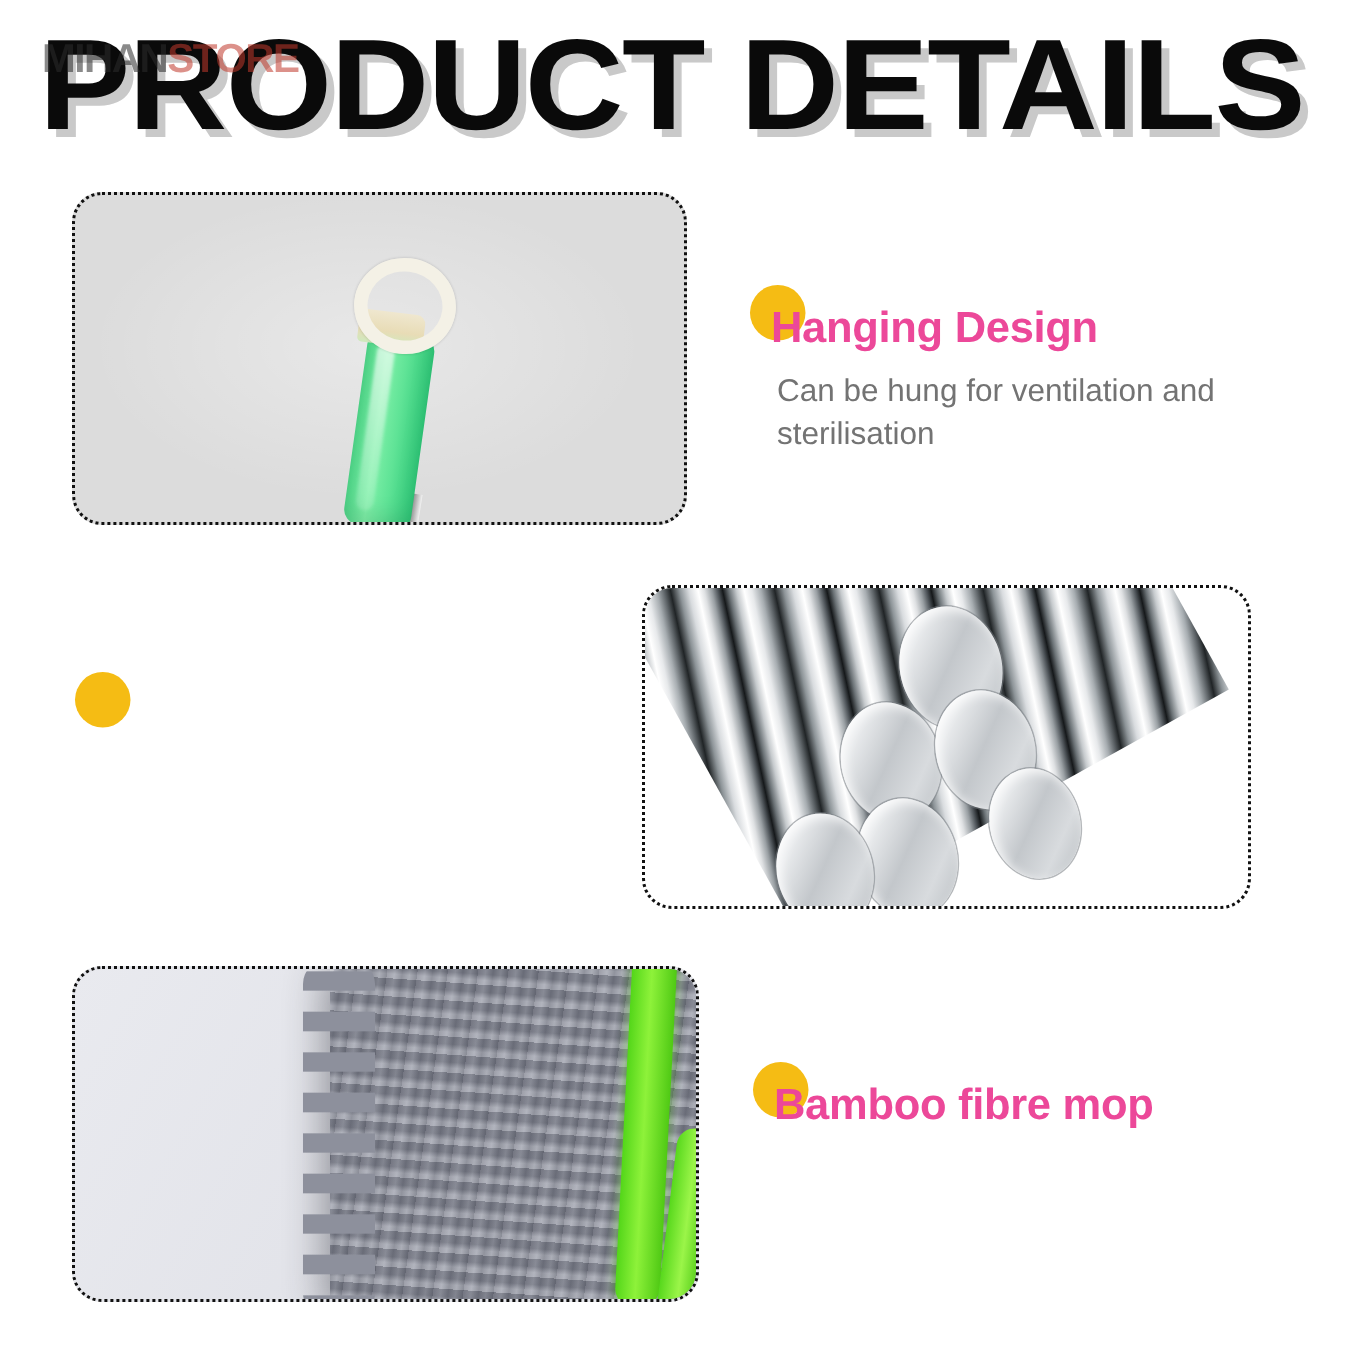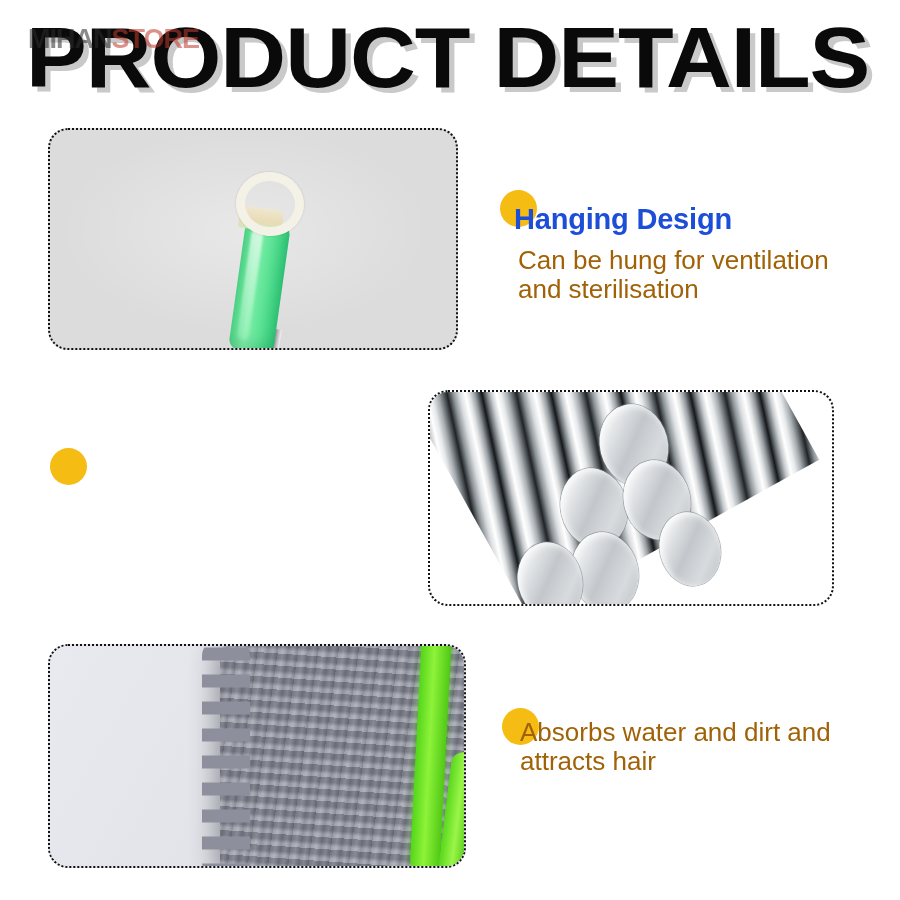--- a/index.html
+++ b/index.html
@@ -161,28 +161,28 @@
   }
 
   
   .feature{position:absolute;}
   .feature .dot{
     position:absolute;left:0;top:0;width:37px;height:37px;
     border-radius:50%;background:#f5bc14;
   }
   .feature h2{
     margin:0;position:relative;z-index:2;
-    font-size:29px;line-height:34px;font-weight:700;color:#1d4ed8;
+    font-size:29px;line-height:34px;font-weight:700;color:#ec4899;
     white-space:nowrap;
     padding-left:14px;padding-top:12px;
     letter-spacing:-.2px;
   }
   .feature p{
     margin:10px 0 0 18px;position:relative;z-index:2;
-    font-size:26px;line-height:29px;color:#a16207;font-weight:400;
+    font-size:21px;line-height:29px;color:#737373;font-weight:400;
     max-width:360px;
   }
   #feature-hanging{left:500px;top:190px;}
   #feature-steel  {left:50px;top:448px;}
   #feature-bamboo {left:502px;top:708px;}
   #feature-steel p{max-width:380px;}
 </style>
 </head>
 <body>
 
@@ -232,16 +232,16 @@
     <div class="mop-head">
       <div class="mop-strands"></div>
       <div class="mop-fringe"></div>
       <div class="mop-band"></div>
       <div class="mop-band-2"></div>
     </div>
   </div>
 
   <div class="feature" id="feature-bamboo">
     <span class="dot"></span>
-    <p>Absorbs water and dirt and attracts hair</p>
+    <h2>Bamboo fibre mop</h2>
   </div>
 
 </div>
 
 </body></html>

